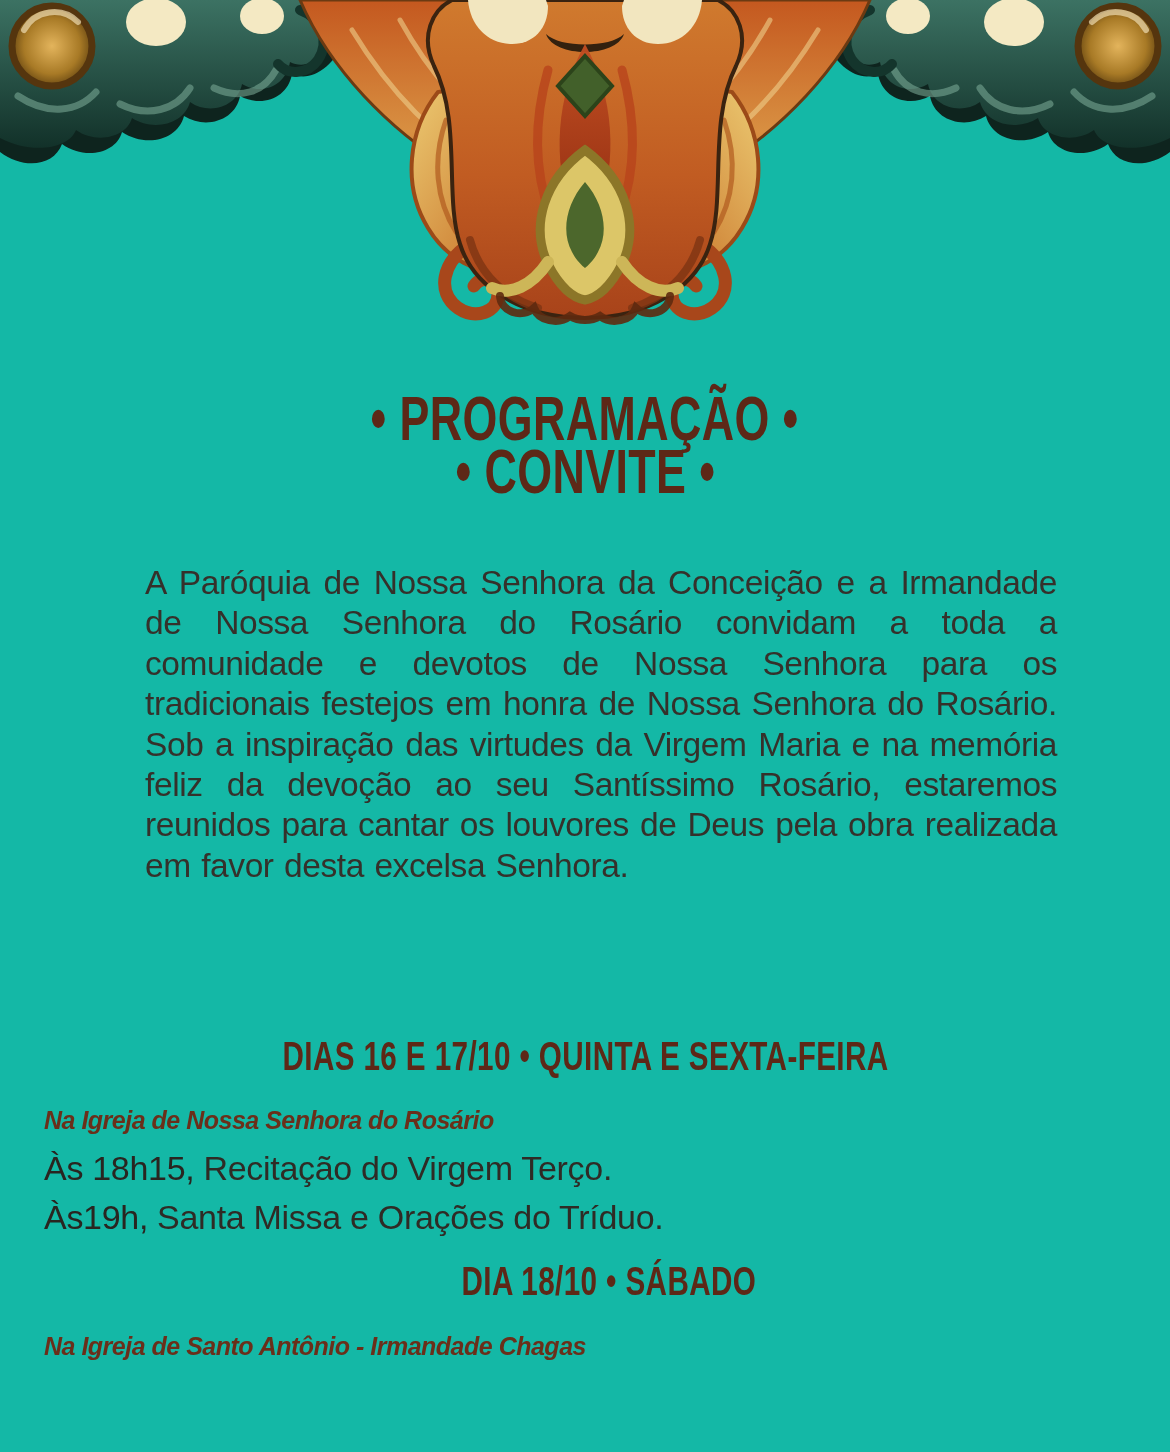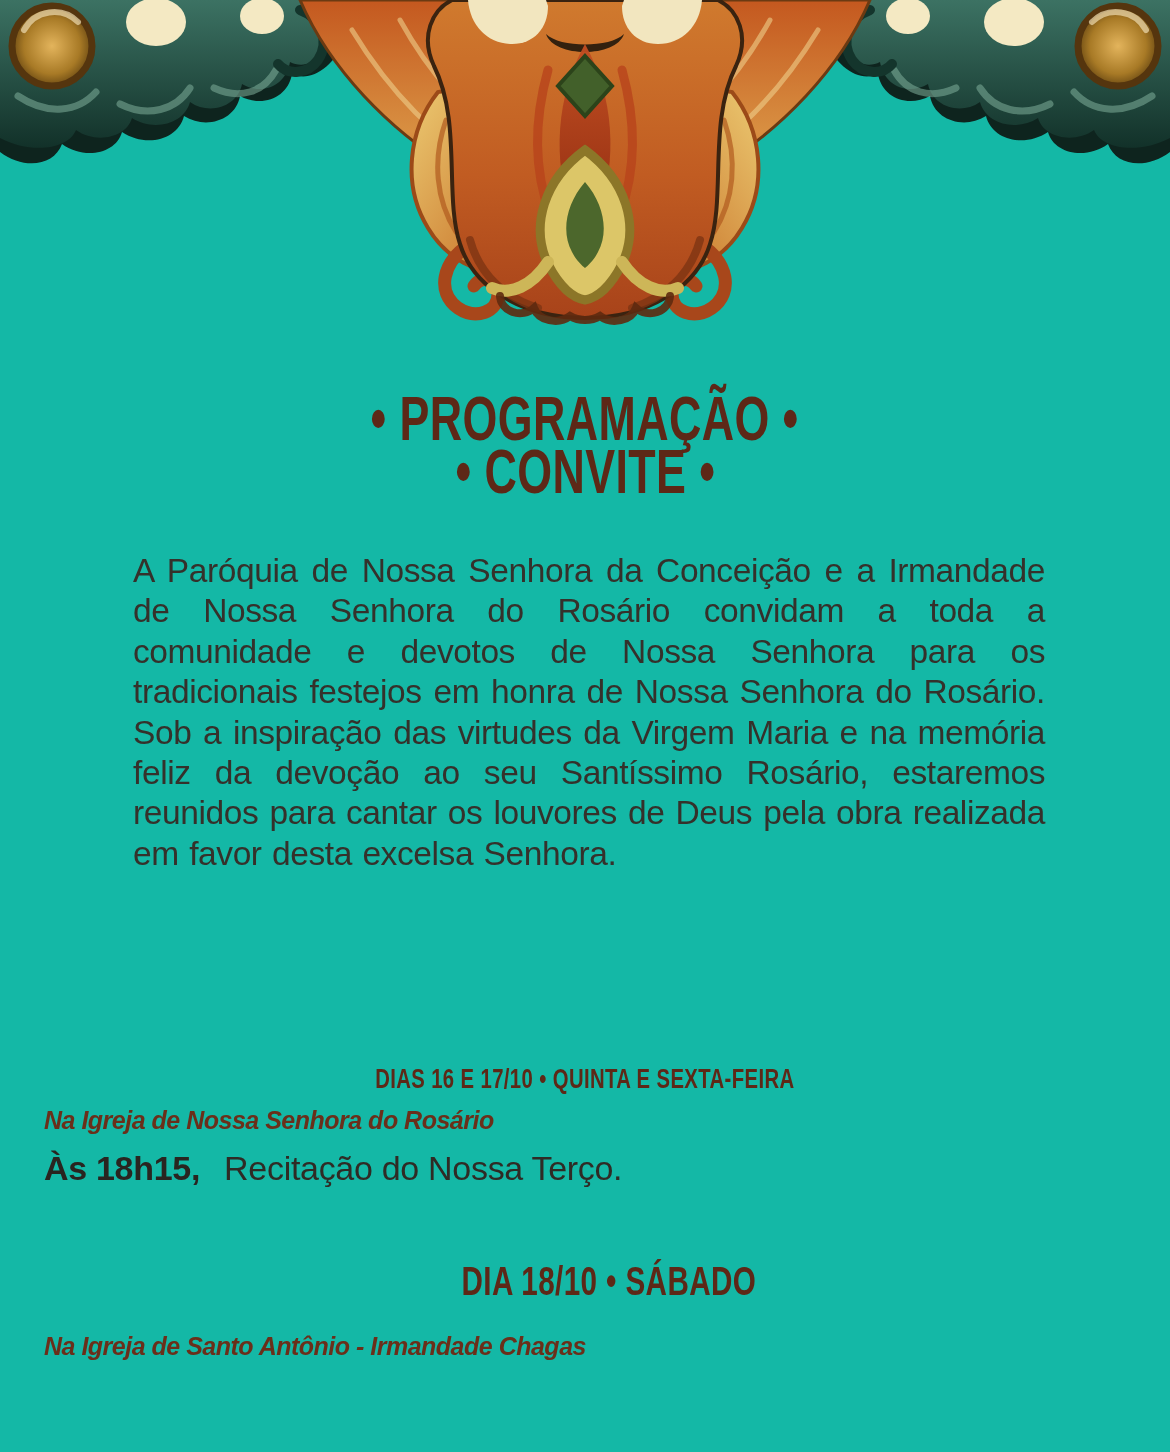--- a/index.html
+++ b/index.html
@@ -40,29 +40,29 @@
   }
   .cond-sub {
     display: inline-block;
     transform: scale(0.78, 1.08);
     transform-origin: center;
     letter-spacing: 0.5px;
   }
   .h-prog    { top: 386px;  font-size: 56px; line-height: 64px; }
   .h-convite { top: 439px;  font-size: 56px; line-height: 64px; }
   .h-triduo  { top: 950px;  font-size: 52px; line-height: 62px; }
-  .h-dias    { top: 1056px; font-size: 26px; line-height: 44px; }
+  .h-dias    { top: 1034px; font-size: 38px; line-height: 44px; }
   .h-dia2    { top: 1259px; font-size: 38px; line-height: 44px; padding-left: 24px; }
   
   .invitation {
     position: absolute;
     top: 547px;
     left: 129px;
     width: 912px;
-    margin: 4px;
+    margin: 16px;
     font-size: 33.5px;
     line-height: 40.4px;
     text-align: justify;
     color: #35312b;
     letter-spacing: -0.4px;
     word-spacing: 1.5px;
   }
   
   .location {
     position: absolute;
@@ -82,23 +82,23 @@
     position: absolute;
     left: 44px;
     margin: 0;
     font-size: 34px;
     line-height: 41px;
     color: #2f2b25;
     letter-spacing: -0.3px;
     white-space: nowrap;
   }
   .time-line .time {
-    font-weight: 700;
+    font-weight: 400;
     color: #292520;
-    margin-right: 24px;
+    margin-right: 9px;
     text-align: center;
   }
   .tl-1 { top: 1148px; }
   .tl-2 { top: 1197px; }
   .tl-3 { top: 1371px; }
 </style>
 </head>
 <body>
 
 <div class="poster">
@@ -173,21 +173,22 @@
 
   <h1 class="h-main h-convite"><span class="cond">• CONVITE •</span></h1>
 
   <p class="invitation">A Paróquia de Nossa Senhora da Conceição e a Irmandade de Nossa Senhora do Rosário convidam a toda a comunidade e devotos de Nossa Senhora para os tradicionais festejos em honra de Nossa Senhora do Rosário. Sob a inspiração das virtudes da Virgem Maria e na memória feliz da devoção ao seu Santíssimo Rosário, estaremos reunidos para cantar os louvores de Deus pela obra realizada em favor desta excelsa Senhora.</p>
 
 
   <h3 class="h-sub h-dias"><span class="cond-sub">DIAS 16 E 17/10 • QUINTA E SEXTA-FEIRA</span></h3>
 
   <p class="location loc-1">Na Igreja de Nossa Senhora do Rosário</p>
 
-  <p class="time-line tl-1"><span class="time">Às 18h15,</span><span>Recitação do Nossa Terço.</span></p>
+  <p class="time-line tl-1"><span class="time">Às 18h15,</span><span>Recitação do Virgem Terço.</span></p>
 
+  <p class="time-line tl-2"><span class="time">Às19h,</span><span>Santa Missa e Orações do Tríduo.</span></p>
 
   <h3 class="h-sub h-dia2"><span class="cond-sub">DIA 18/10 • SÁBADO</span></h3>
 
   <p class="location loc-2">Na Igreja de Santo Antônio - Irmandade Chagas</p>
 
 
 </div>
 
 </body></html>

